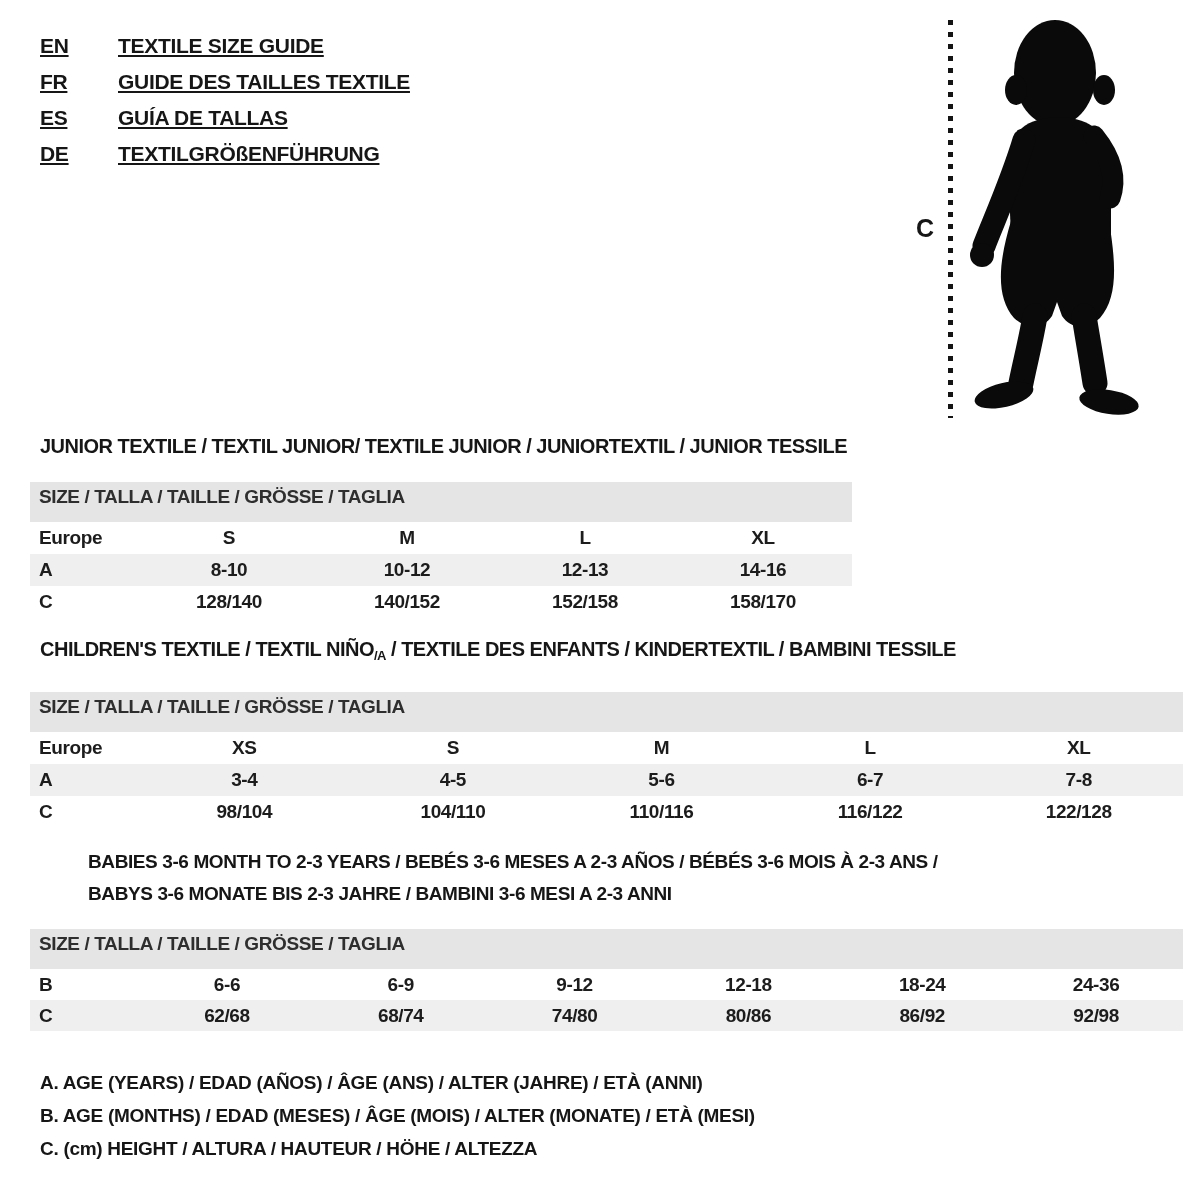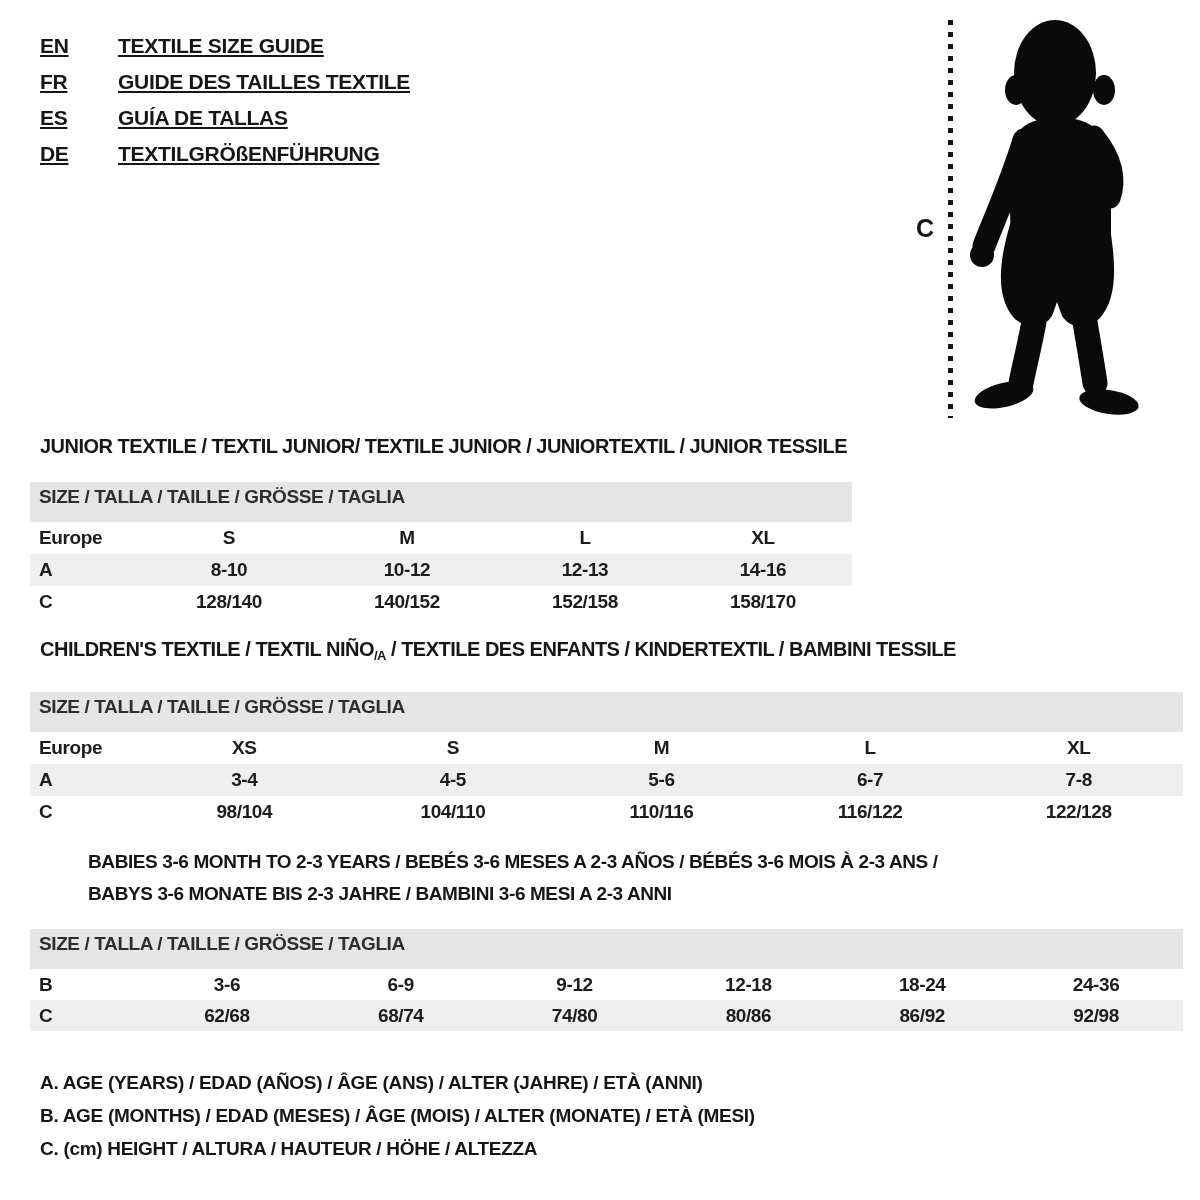--- a/index.html
+++ b/index.html
@@ -184,21 +184,21 @@
         <col>
         <col>
         <col>
         <col>
         <col>
         <col>
       </colgroup>
     <tbody>
       <tr>
         <td class="rowlabel">B</td>
-        <td>3-6</td>
+        <td>6-6</td>
         <td>6-9</td>
         <td>9-12</td>
         <td>12-18</td>
         <td>18-24</td>
         <td>24-36</td>
       </tr>
       <tr class="shaded">
         <td class="rowlabel">C</td>
         <td>62/68</td>
         <td>68/74</td>

